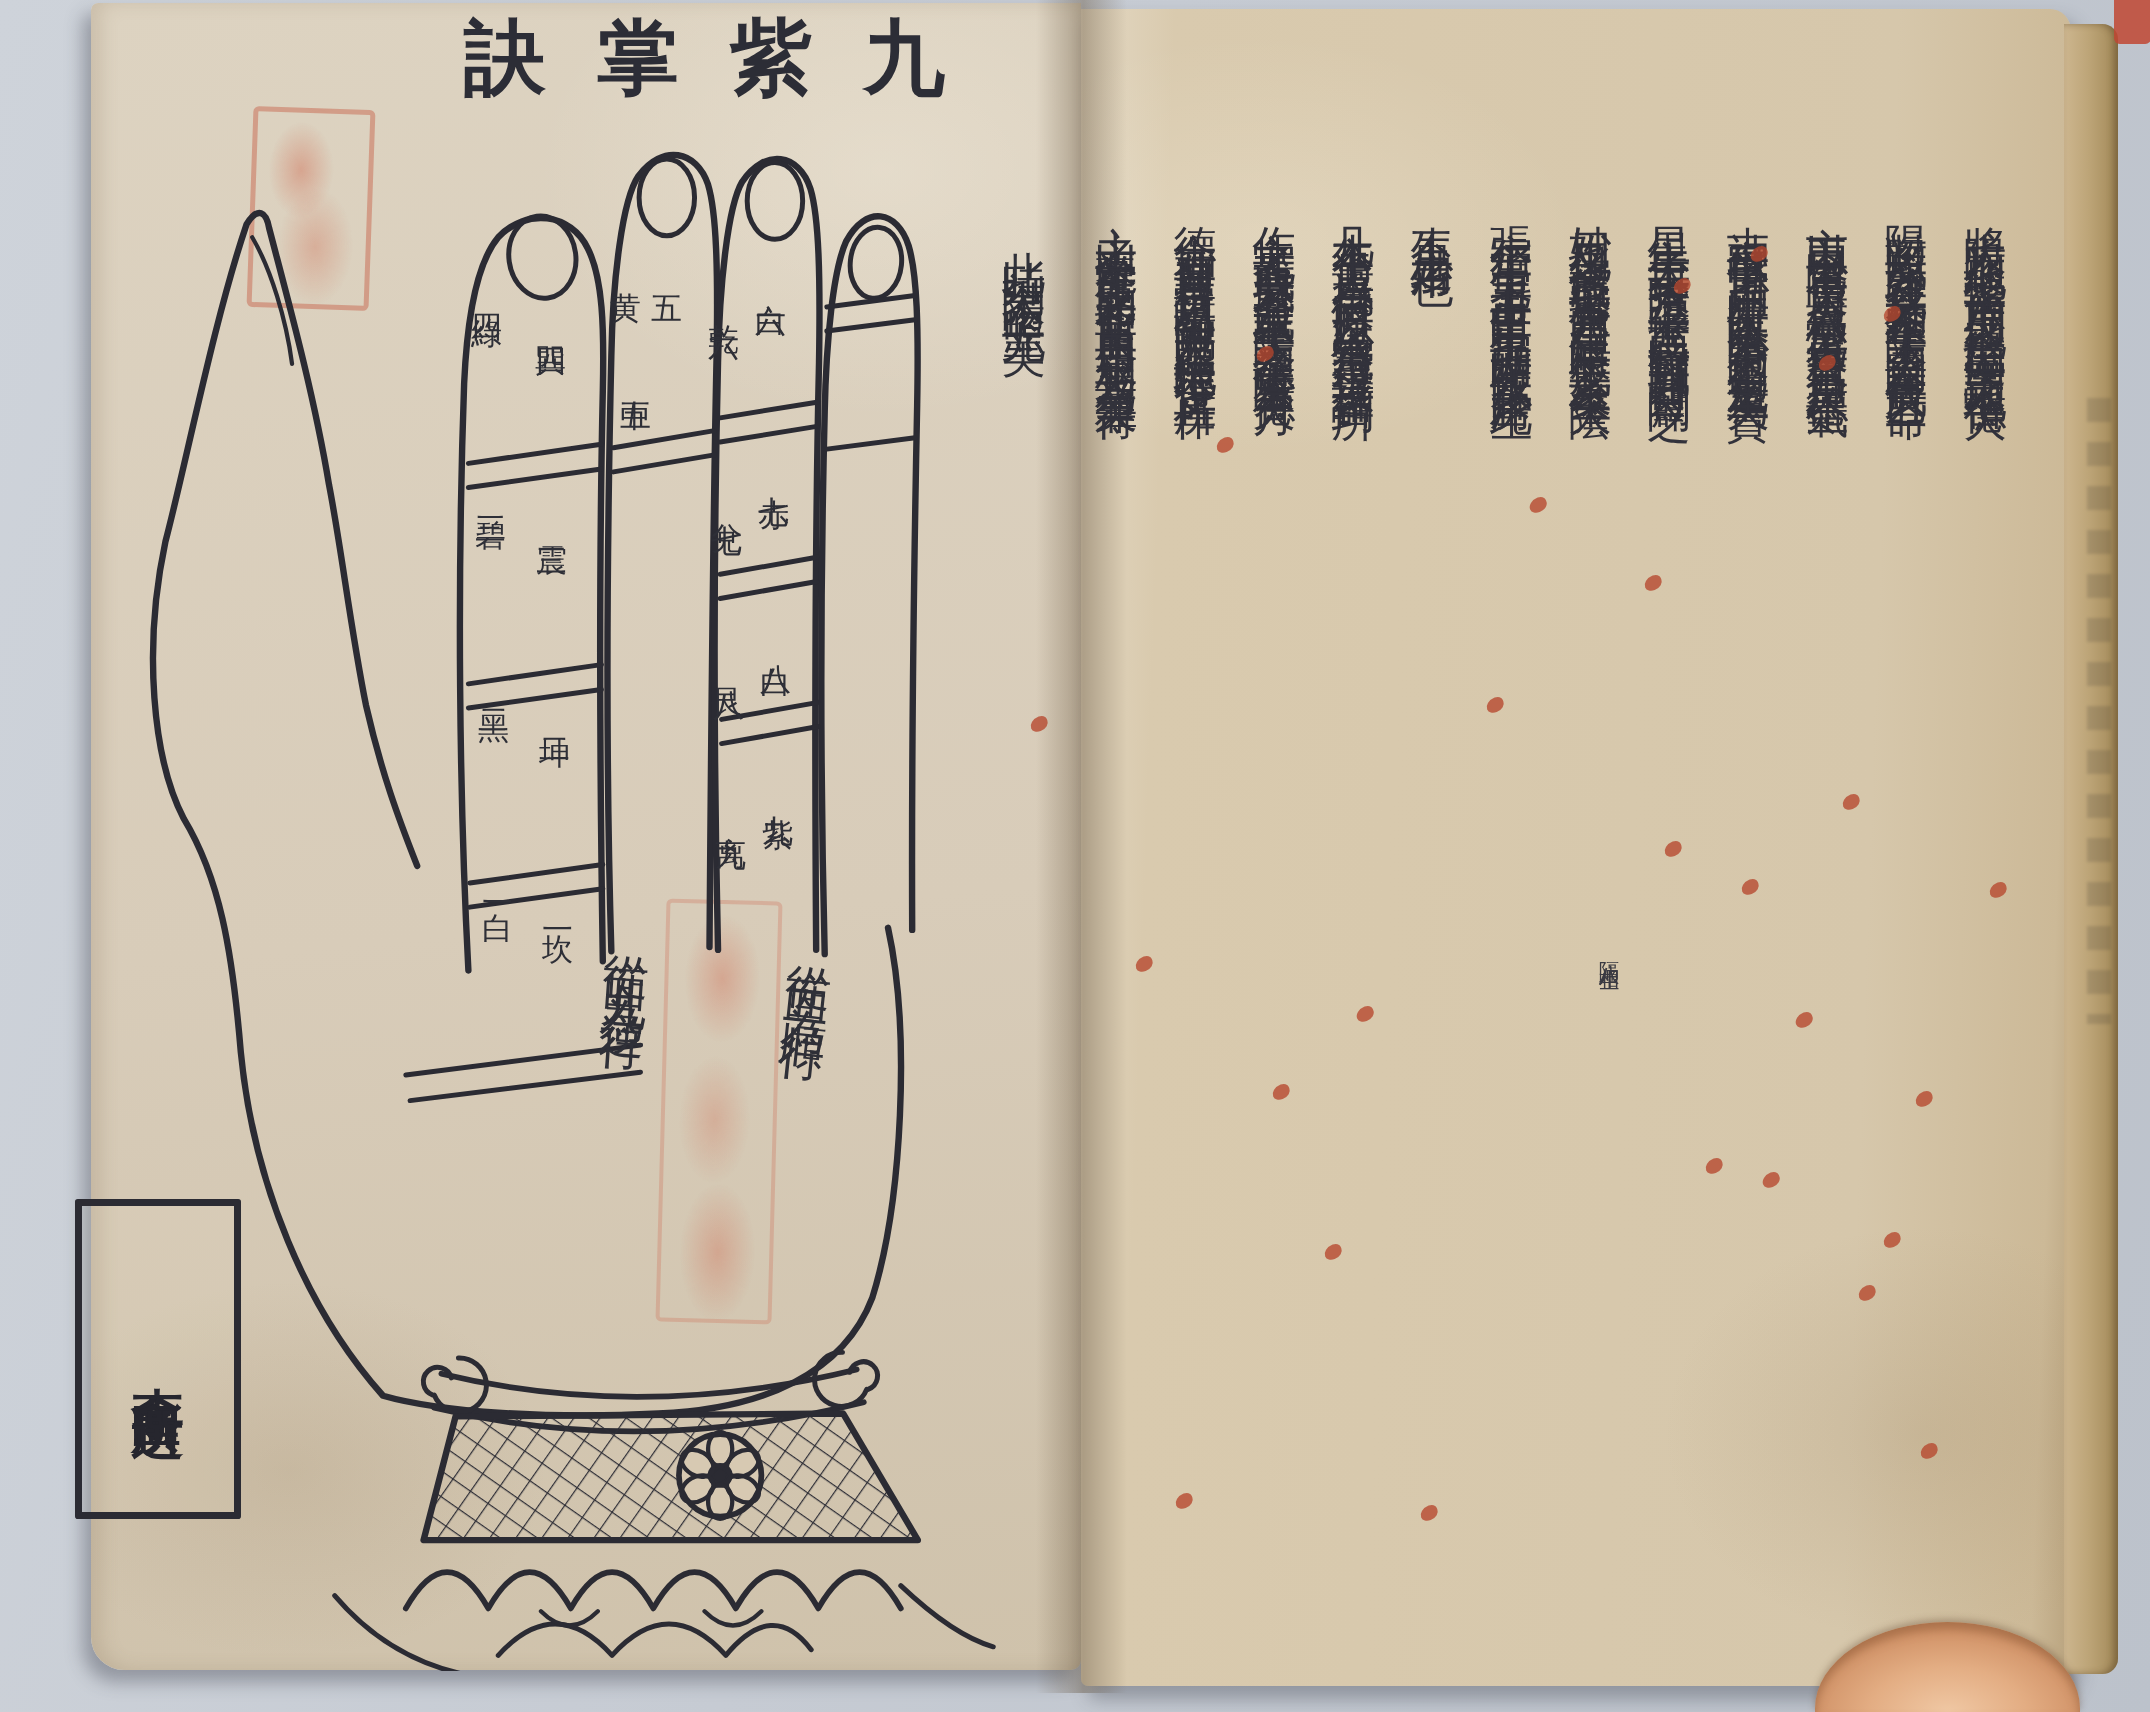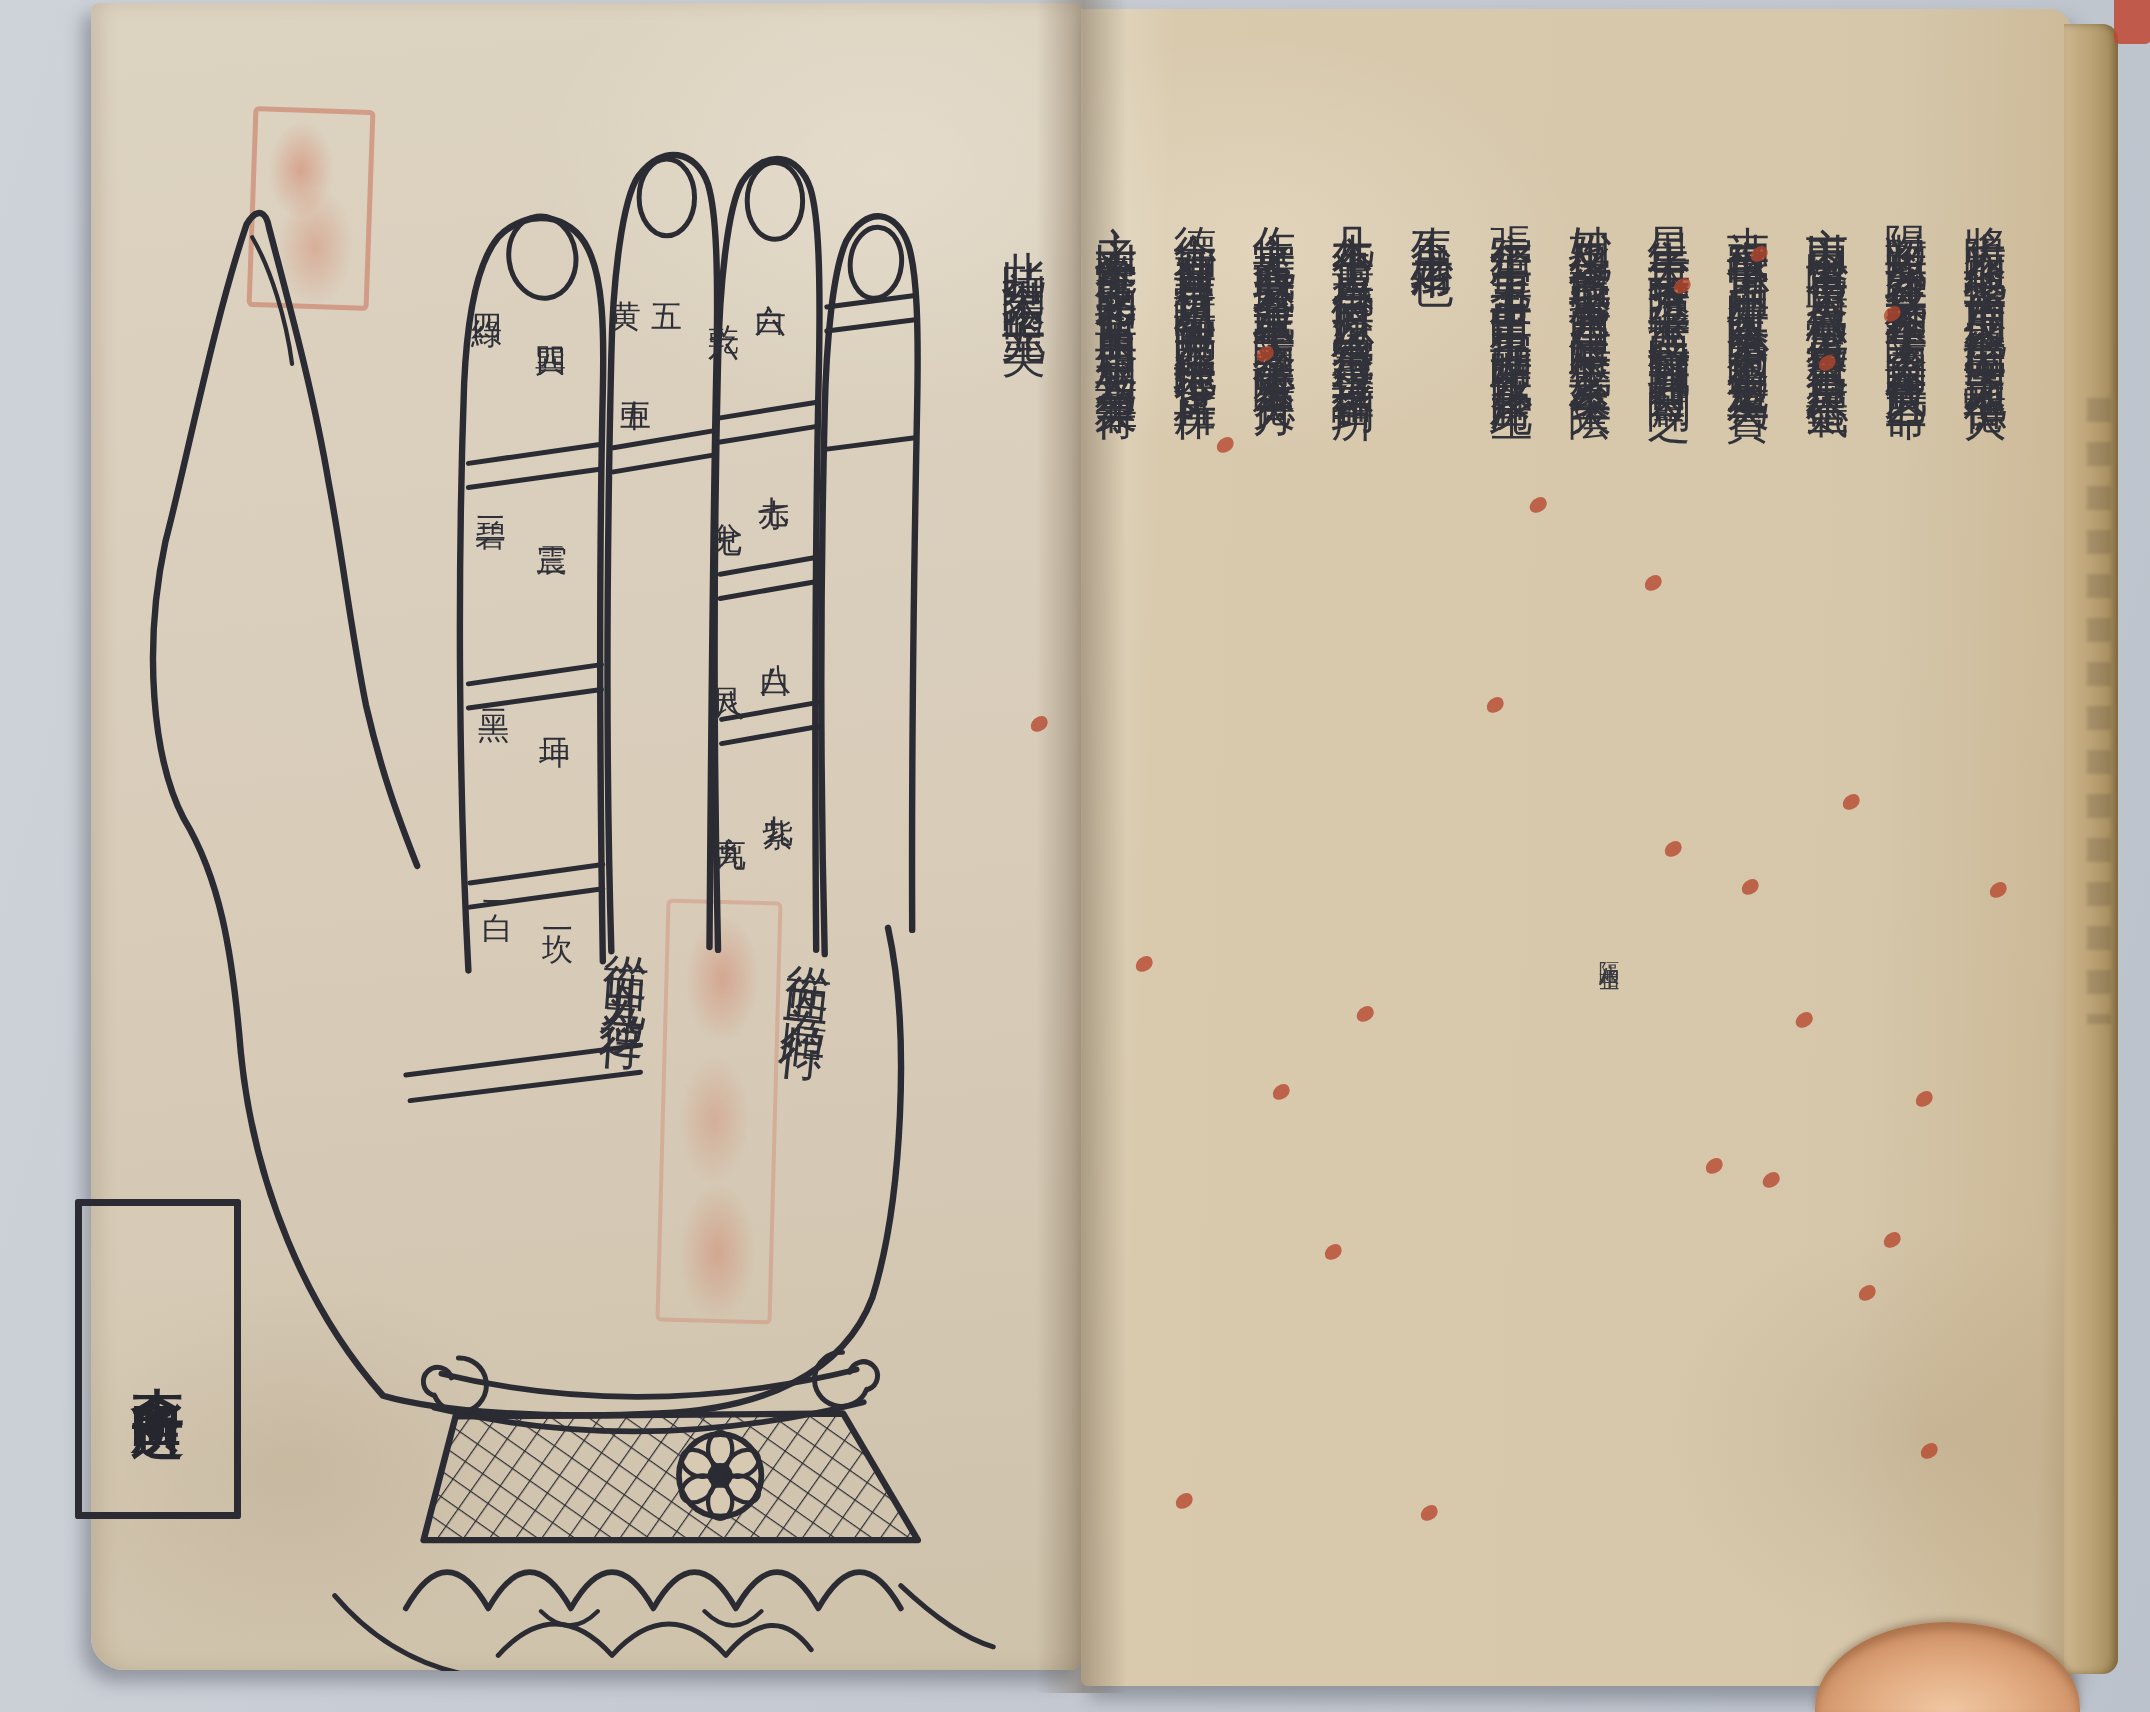--- a/index.html
+++ b/index.html
@@ -70,20 +70,21 @@
 
 <div class="photo">
 
   <div class="left-page"></div>
   <div class="right-page"></div>
   <div class="page-stack-edge"></div>
   <div class="bleed-col"></div>
   <div class="gutter"></div>
   <div class="corner-seal"></div>
 
+  <div class="title">九紫掌訣</div>
 
   <div class="seal seal-tl"></div>
   <div class="seal seal-palm"></div>
 
   <svg class="hand-svg" viewBox="0 0 1340 2230">
     <defs>
       <pattern id="xh" width="30" height="30" patternUnits="userSpaceOnUse" patternTransform="rotate(35)">
         <path d="M0 0 L0 30 M0 0 L30 0" stroke="#2e2e36" stroke-width="3.4"></path>
       </pattern>
     </defs>
@@ -153,21 +154,21 @@
 
   <div class="flabel v" style="left:471px;top:290px">四綠</div>
   <div class="flabel v" style="left:535px;top:321px">巽四</div>
   <div class="flabel v" style="left:475px;top:492px">三碧</div>
   <div class="flabel v" style="left:536px;top:521px">震三</div>
   <div class="flabel v" style="left:478px;top:687px">二黑</div>
   <div class="flabel v" style="left:539px;top:713px">坤二</div>
   <div class="flabel v" style="left:482px;top:886px">一白</div>
   <div class="flabel v" style="left:542px;top:910px">坎一</div>
 
-  <div class="flabel-h" style="left:592px;top:296px;width:100px">五黄</div>
+  <div class="flabel-h" style="left:592px;top:288px;width:100px">五黄</div>
   <div class="flabel v" style="left:620px;top:376px">中五</div>
 
   <div class="flabel v" style="left:708px;top:300px">乾六</div>
   <div class="flabel v" style="left:755px;top:279px">六白</div>
   <div class="flabel v" style="left:711px;top:498px">兌七</div>
   <div class="flabel v" style="left:758px;top:472px">七赤</div>
   <div class="flabel v" style="left:713px;top:663px">艮八</div>
   <div class="flabel v" style="left:760px;top:640px">八白</div>
   <div class="flabel v" style="left:715px;top:812px">离九</div>
   <div class="flabel v" style="left:762px;top:791px">九紫</div>

